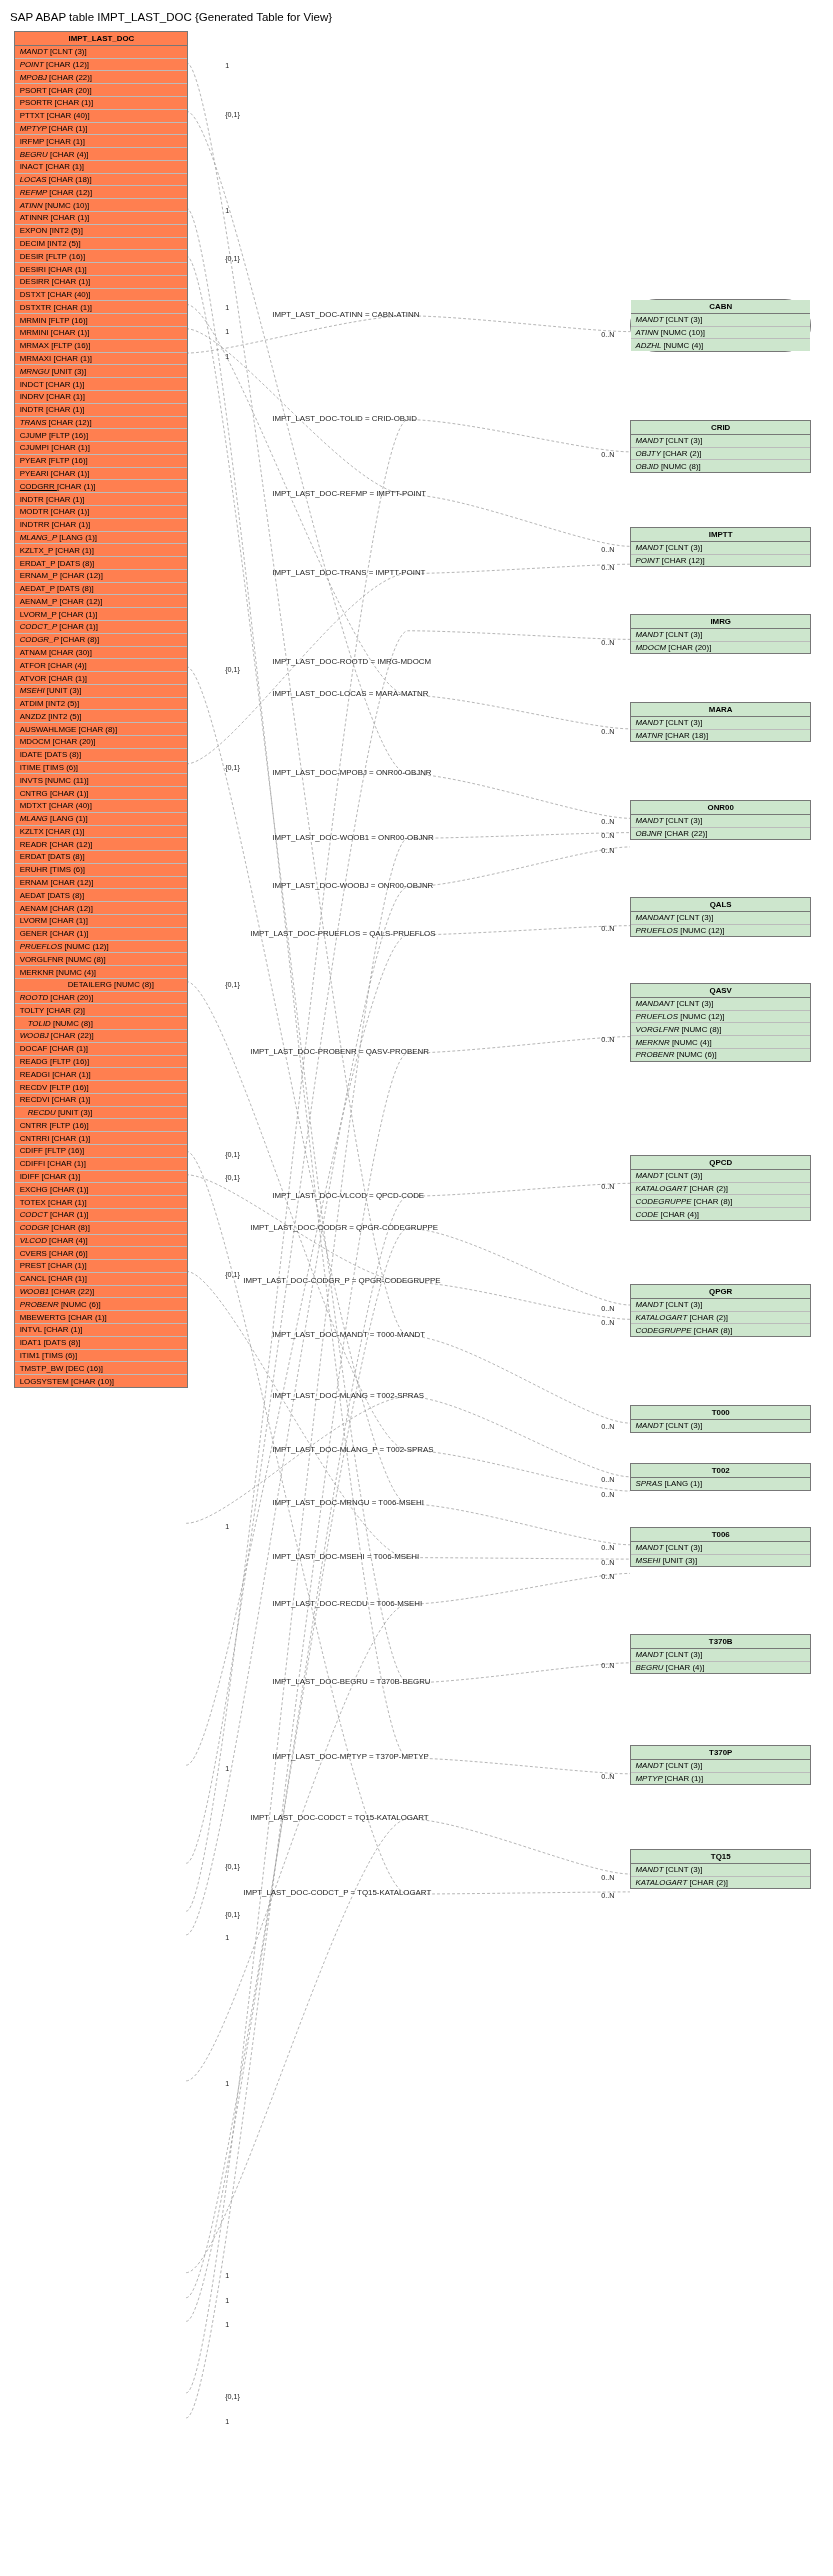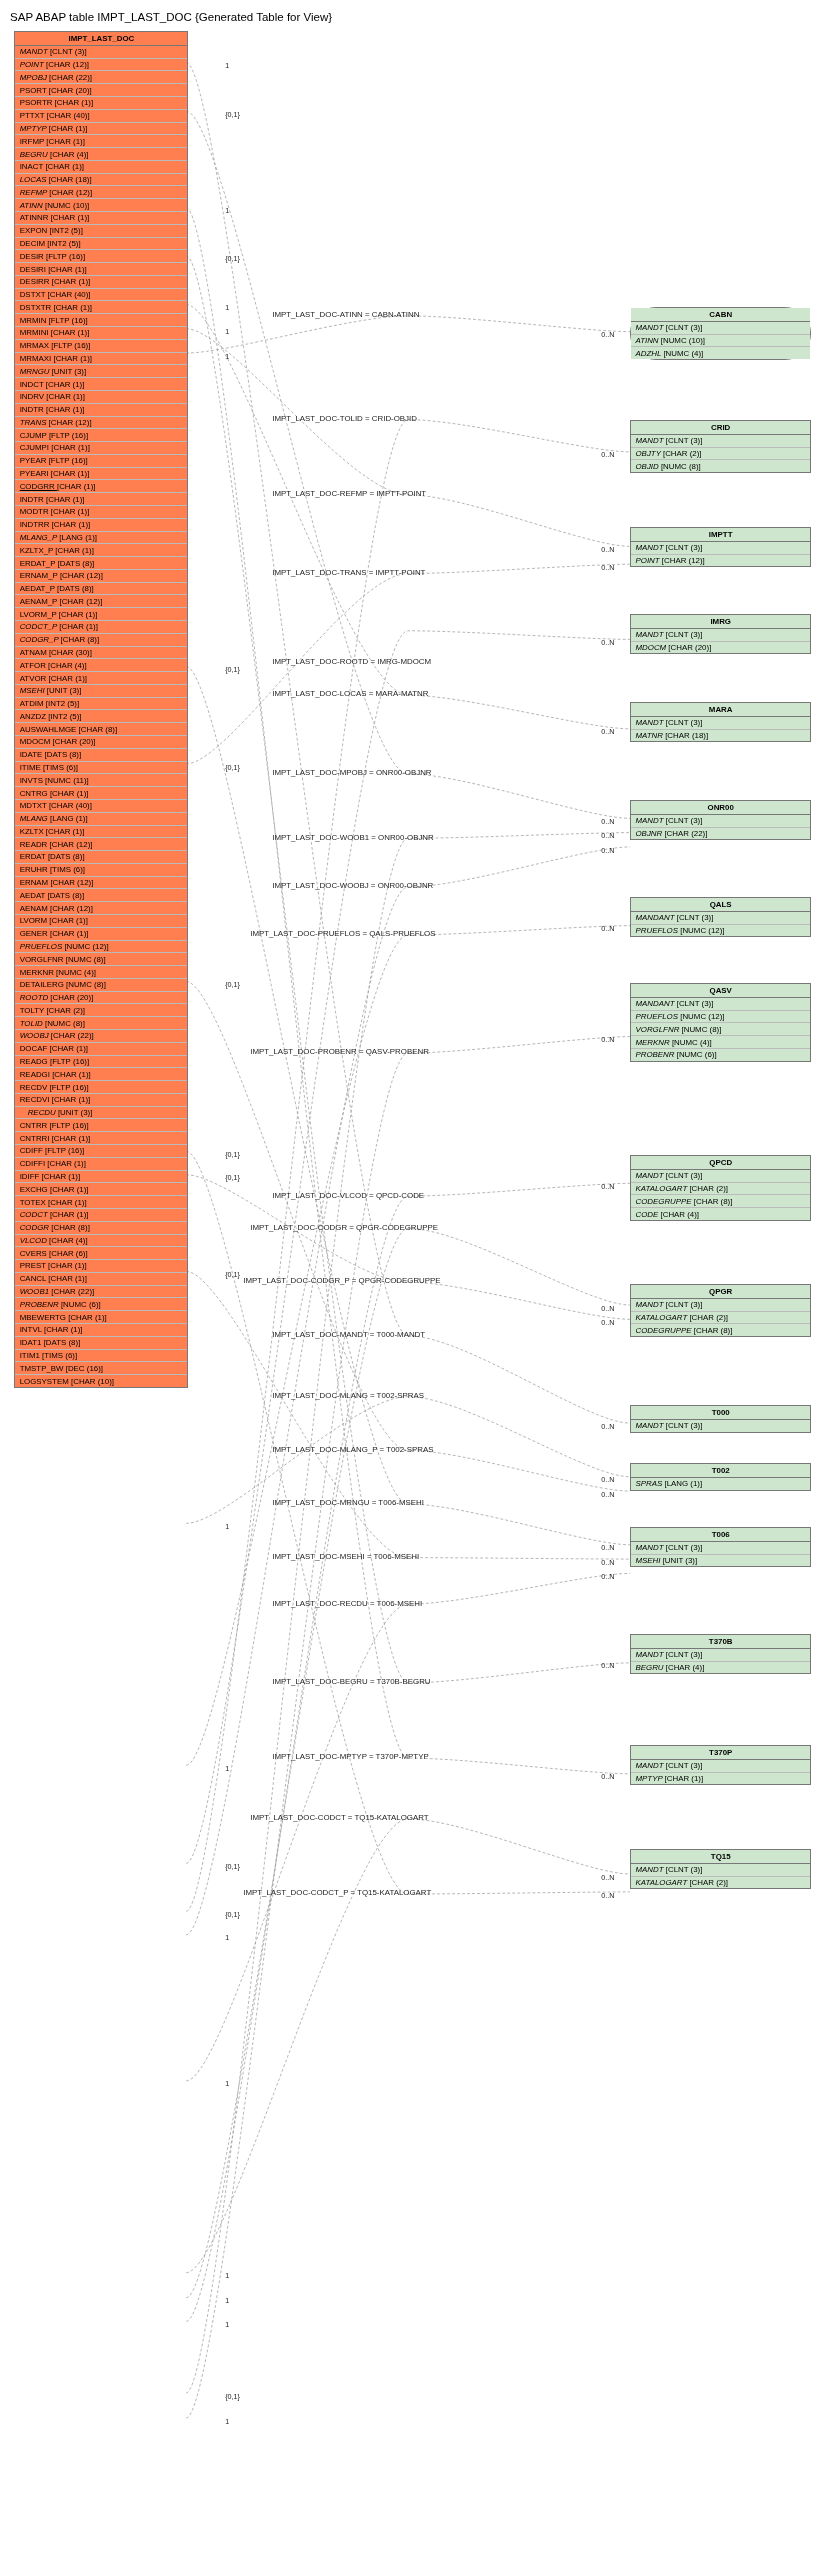--- a/index.html
+++ b/index.html
@@ -176,24 +176,24 @@
         <div class="row"><span class="ftype" style="font-style: normal;">ERDAT </span><span class="ftype">[DATS (8)]</span></div>
         <div class="row"><span class="ftype" style="font-style: normal;">ERUHR </span><span class="ftype">[TIMS (6)]</span></div>
         <div class="row"><span class="ftype" style="font-style: normal;">ERNAM </span><span class="ftype">[CHAR (12)]</span></div>
         <div class="row"><span class="ftype" style="font-style: normal;">AEDAT </span><span class="ftype">[DATS (8)]</span></div>
         <div class="row"><span class="ftype" style="font-style: normal;">AENAM </span><span class="ftype">[CHAR (12)]</span></div>
         <div class="row"><span class="ftype" style="font-style: normal;">LVORM </span><span class="ftype">[CHAR (1)]</span></div>
         <div class="row"><span class="ftype" style="font-style: normal;">GENER </span><span class="ftype">[CHAR (1)]</span></div>
         <div class="row"><span class="fname" style="font-style: italic;">PRUEFLOS </span><span class="ftype">[NUMC (12)]</span></div>
         <div class="row"><span class="ftype" style="font-style: normal;">VORGLFNR </span><span class="ftype">[NUMC (8)]</span></div>
         <div class="row"><span class="ftype" style="font-style: normal;">MERKNR </span><span class="ftype">[NUMC (4)]</span></div>
-        <div class="row"><span class="ftype" style="font-style: normal;">DETAILERG </span><span class="ftype">[NUMC (8)]</span></div>
+        <div class="row"><span class="ftype" style="font-style: normal; margin-left: 48px;">DETAILERG </span><span class="ftype">[NUMC (8)]</span></div>
         <div class="row"><span class="fname" style="font-style: italic;">ROOTD </span><span class="ftype">[CHAR (20)]</span></div>
         <div class="row"><span class="ftype" style="font-style: normal;">TOLTY </span><span class="ftype">[CHAR (2)]</span></div>
-        <div class="row"><span class="fname" style="font-style: italic;">TOLID </span><span class="ftype">[NUMC (8)]</span></div>
+        <div class="row"><span class="fname" style="font-style: italic; margin-left: 8px;">TOLID </span><span class="ftype">[NUMC (8)]</span></div>
         <div class="row"><span class="fname" style="font-style: italic;">WOOBJ </span><span class="ftype">[CHAR (22)]</span></div>
         <div class="row"><span class="ftype" style="font-style: normal;">DOCAF </span><span class="ftype">[CHAR (1)]</span></div>
         <div class="row"><span class="ftype" style="font-style: normal;">READG </span><span class="ftype">[FLTP (16)]</span></div>
         <div class="row"><span class="ftype" style="font-style: normal;">READGI </span><span class="ftype">[CHAR (1)]</span></div>
         <div class="row"><span class="ftype" style="font-style: normal;">RECDV </span><span class="ftype">[FLTP (16)]</span></div>
         <div class="row"><span class="ftype" style="font-style: normal;">RECDVI </span><span class="ftype">[CHAR (1)]</span></div>
         <div class="row"><span class="fname" style="font-style: italic; padding-left: 8px;">RECDU </span><span class="ftype">[UNIT (3)]</span></div>
         <div class="row"><span class="ftype" style="font-style: normal;">CNTRR </span><span class="ftype">[FLTP (16)]</span></div>
         <div class="row"><span class="ftype" style="font-style: normal;">CNTRRI </span><span class="ftype">[CHAR (1)]</span></div>
         <div class="row"><span class="ftype" style="font-style: normal;">CDIFF </span><span class="ftype">[FLTP (16)]</span></div>
@@ -211,21 +211,21 @@
         <div class="row"><span class="fname" style="font-style: italic;">PROBENR </span><span class="ftype">[NUMC (6)]</span></div>
         <div class="row"><span class="ftype" style="font-style: normal;">MBEWERTG </span><span class="ftype">[CHAR (1)]</span></div>
         <div class="row"><span class="ftype" style="font-style: normal;">INTVL </span><span class="ftype">[CHAR (1)]</span></div>
         <div class="row"><span class="ftype" style="font-style: normal;">IDAT1 </span><span class="ftype">[DATS (8)]</span></div>
         <div class="row"><span class="ftype" style="font-style: normal;">ITIM1 </span><span class="ftype">[TIMS (6)]</span></div>
         <div class="row"><span class="ftype" style="font-style: normal;">TMSTP_BW </span><span class="ftype">[DEC (16)]</span></div>
         <div class="row"><span class="ftype" style="font-style: normal;">LOGSYSTEM </span><span class="ftype">[CHAR (10)]</span></div>
       </div>
     </div>
   <div id="ref-entities-slot">
-      <div class="entity ref-entity" style="left: 623px; top: 276px; width: 179px; border-radius: 26px;">
+      <div class="entity ref-entity" style="left: 623px; top: 268px; width: 179px; border-radius: 26px;">
         <div class="hdr">CABN</div>
         <div class="row"><span style="font-style: italic;">MANDT </span><span>[CLNT (3)]</span></div>
         <div class="row"><span style="font-style: italic;">ATINN </span><span>[NUMC (10)]</span></div>
         <div class="row"><span style="font-style: italic;">ADZHL </span><span>[NUMC (4)]</span></div>
       </div>
       <div class="entity ref-entity" style="left: 623px; top: 389px; width: 179px;">
         <div class="hdr">CRID</div>
         <div class="row"><span style="font-style: italic;">MANDT </span><span>[CLNT (3)]</span></div>
         <div class="row"><span style="font-style: italic;">OBJTY </span><span>[CHAR (2)]</span></div>
         <div class="row"><span style="font-style: italic;">OBJID </span><span>[NUMC (8)]</span></div>

